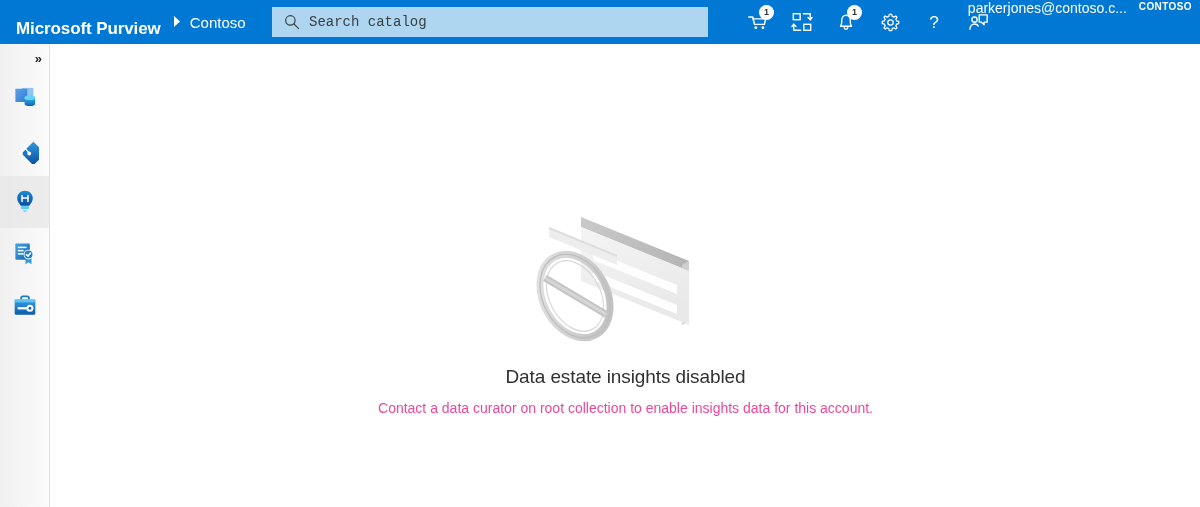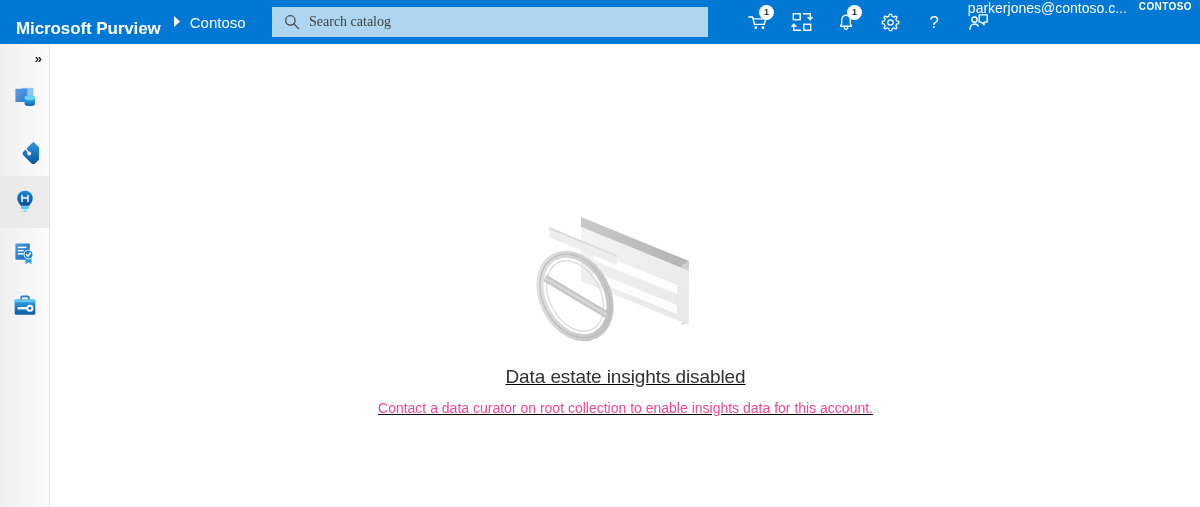--- a/index.html
+++ b/index.html
@@ -64,21 +64,21 @@
     height: 16px;
     margin-left: 12px;
     margin-right: 9px;
     flex: 0 0 auto;
     display: block;
   }
   .search-input {
     border: none;
     outline: none;
     background: transparent;
-    font-family: Liberation Serif, serif;
+    font-family: Liberation Mono, monospace;
     font-size: 14px;
     color: #0f766e;
     width: 380px;
     height: 28px;
     padding: 0;
   }
   .search-input::placeholder {
     color: #3c4043;
     opacity: 1;
   }
@@ -194,21 +194,20 @@
     background: #ffffff;
   }
   .empty-state {
     position: absolute;
     left: 0;
     right: 0;
     top: 0;
     display: flex;
     flex-direction: column;
     align-items: center;
-    text-decoration: underline;
   }
   .illus {
     margin-top: 151px;
     width: 190px;
     height: 165px;
   }
   .empty-title {
     margin-top: 6px;
     font-size: 19px;
     color: #323130;

